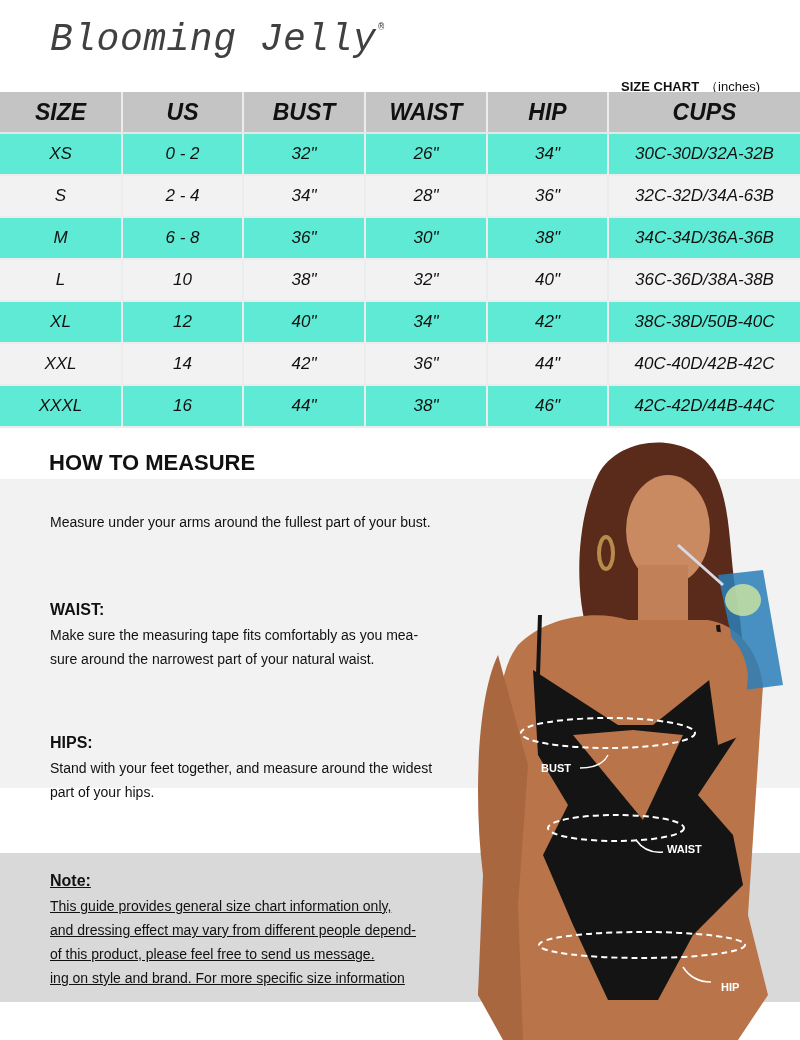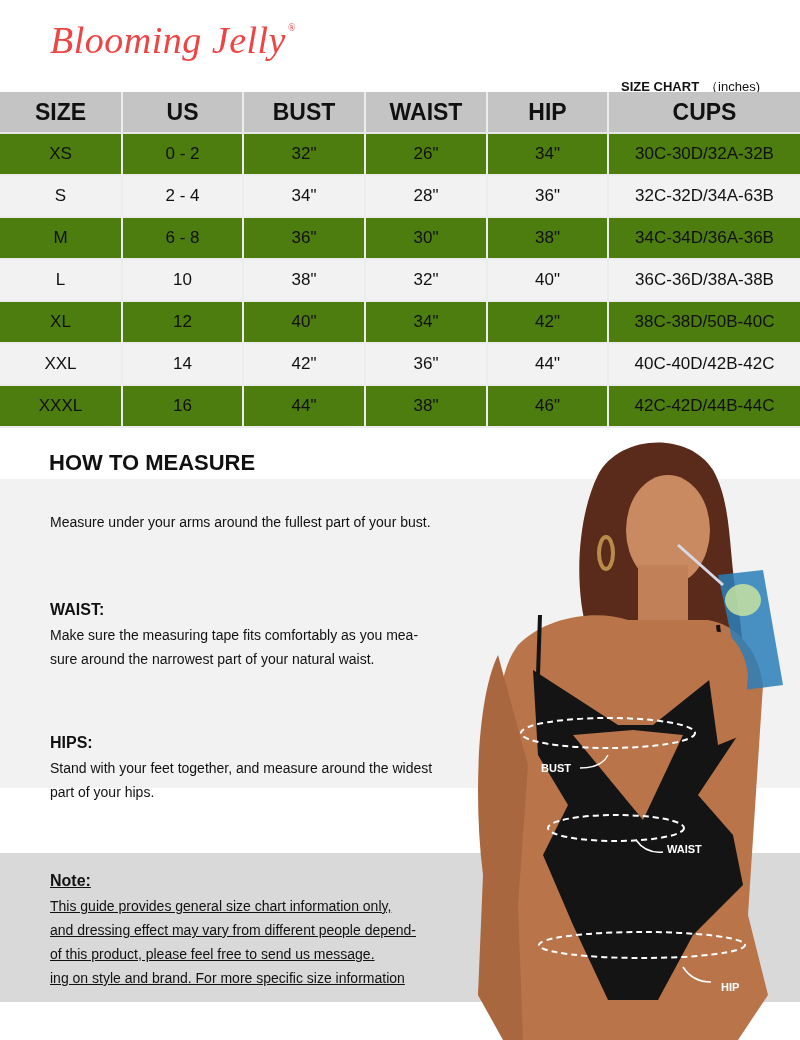--- a/index.html
+++ b/index.html
@@ -1,30 +1,30 @@
 <!DOCTYPE html>
 <html><head>
 <meta charset="utf-8">
 <style>
   html, body { margin:0; padding:0; }
   body { width:800px; height:1040px; background:#ffffff; position:relative; overflow:hidden;
          font-family:"Liberation Sans", sans-serif; color:#111; }
-  .logo { position:absolute; left:50px; top:18px; font-family:Liberation Serif, serif; font-style:italic;
-          font-size:38px; color:#ef4444; letter-spacing:0.5px; }
+  .logo { position:absolute; left:50px; top:18px; font-family:Liberation Mono, monospace; font-style:italic;
+          font-size:38px; color:#404040; letter-spacing:0.5px; }
   .logo sup { font-size:10px; font-style:normal; vertical-align:top; position:relative; top:4px; margin-left:2px; }
   .chart-title { position:absolute; right:40px; top:78px; font-size:13px; }
   .chart-title b { font-weight:bold; }
   .chart-title span.unit { font-weight:normal; margin-left:6px; }
 
   table.size { position:absolute; left:0; top:92px; width:800px; border-collapse:collapse; }
-  table.size th, table.size td { text-align:center; border-right:2px solid #ececec; padding:0; }
+  table.size th, table.size td { text-align:center; border-right:2px solid #ececec; padding:0;font-style:italic; }
   table.size th:last-child, table.size td:last-child { border-right:none; }
   table.size th { height:40px; background:#c4c4c4; font-size:23px; font-weight:bold; border-bottom:2px solid #e6e6e6; }
   table.size td { height:40px; font-size:17px; border-bottom:2px solid #ececec; }
-  table.size tr.odd td { background:#4d7c0f; }
+  table.size tr.odd td { background:#5eead4; }
   table.size tr.even td { background:#f2f2f2; }
 
   .how-title { position:absolute; left:49px; top:450px; font-size:22px; font-weight:bold; }
   .measure-panel { position:absolute; left:0; top:479px; width:800px; height:309px; background:#f2f2f2; }
   .note-panel { position:absolute; left:0; top:853px; width:800px; height:149px; background:#d9d9d9; }
   .block { position:absolute; left:50px; }
   .block .h { font-size:16px; font-weight:bold; margin-bottom:4px; }
   .block .p { font-size:14px; line-height:24px; }
 
   .photo { position:absolute; left:478px; top:435px; width:322px; height:605px; }

